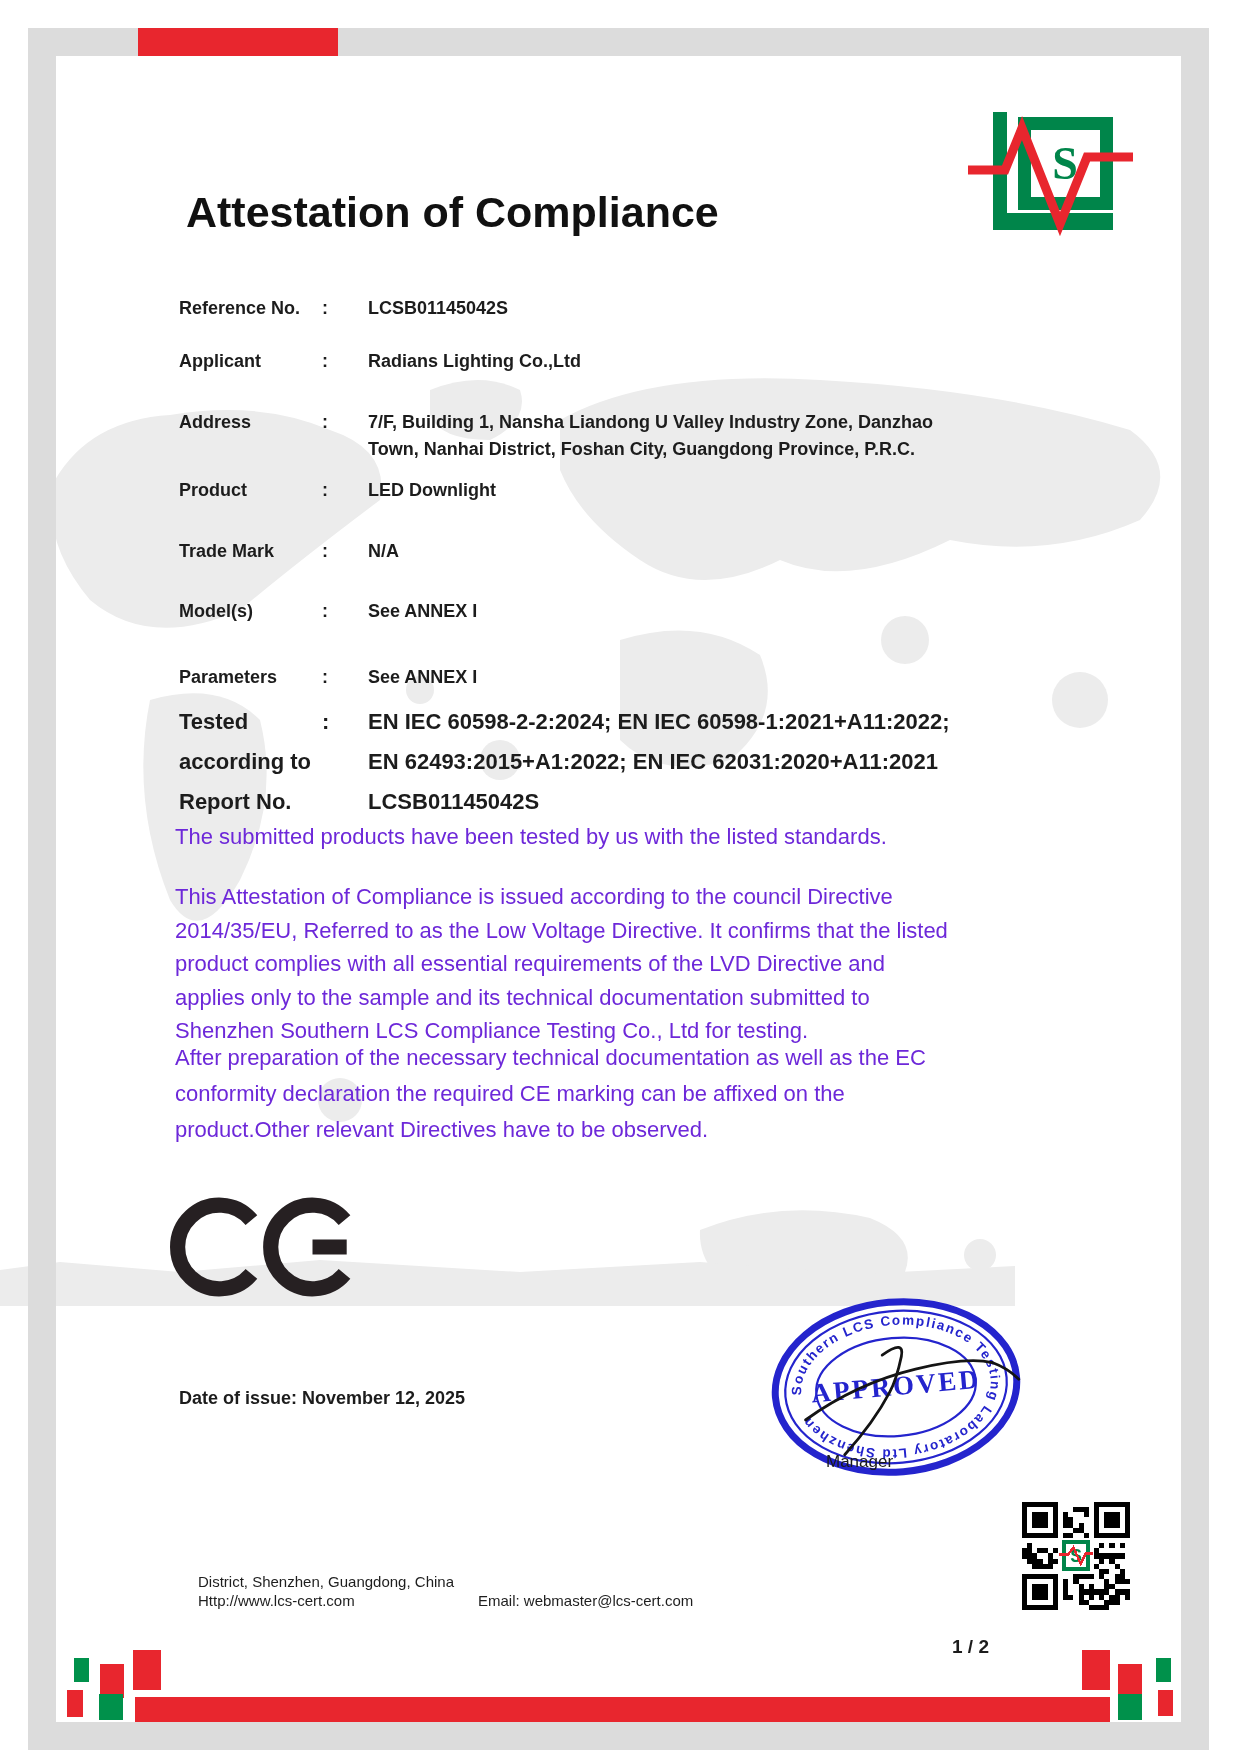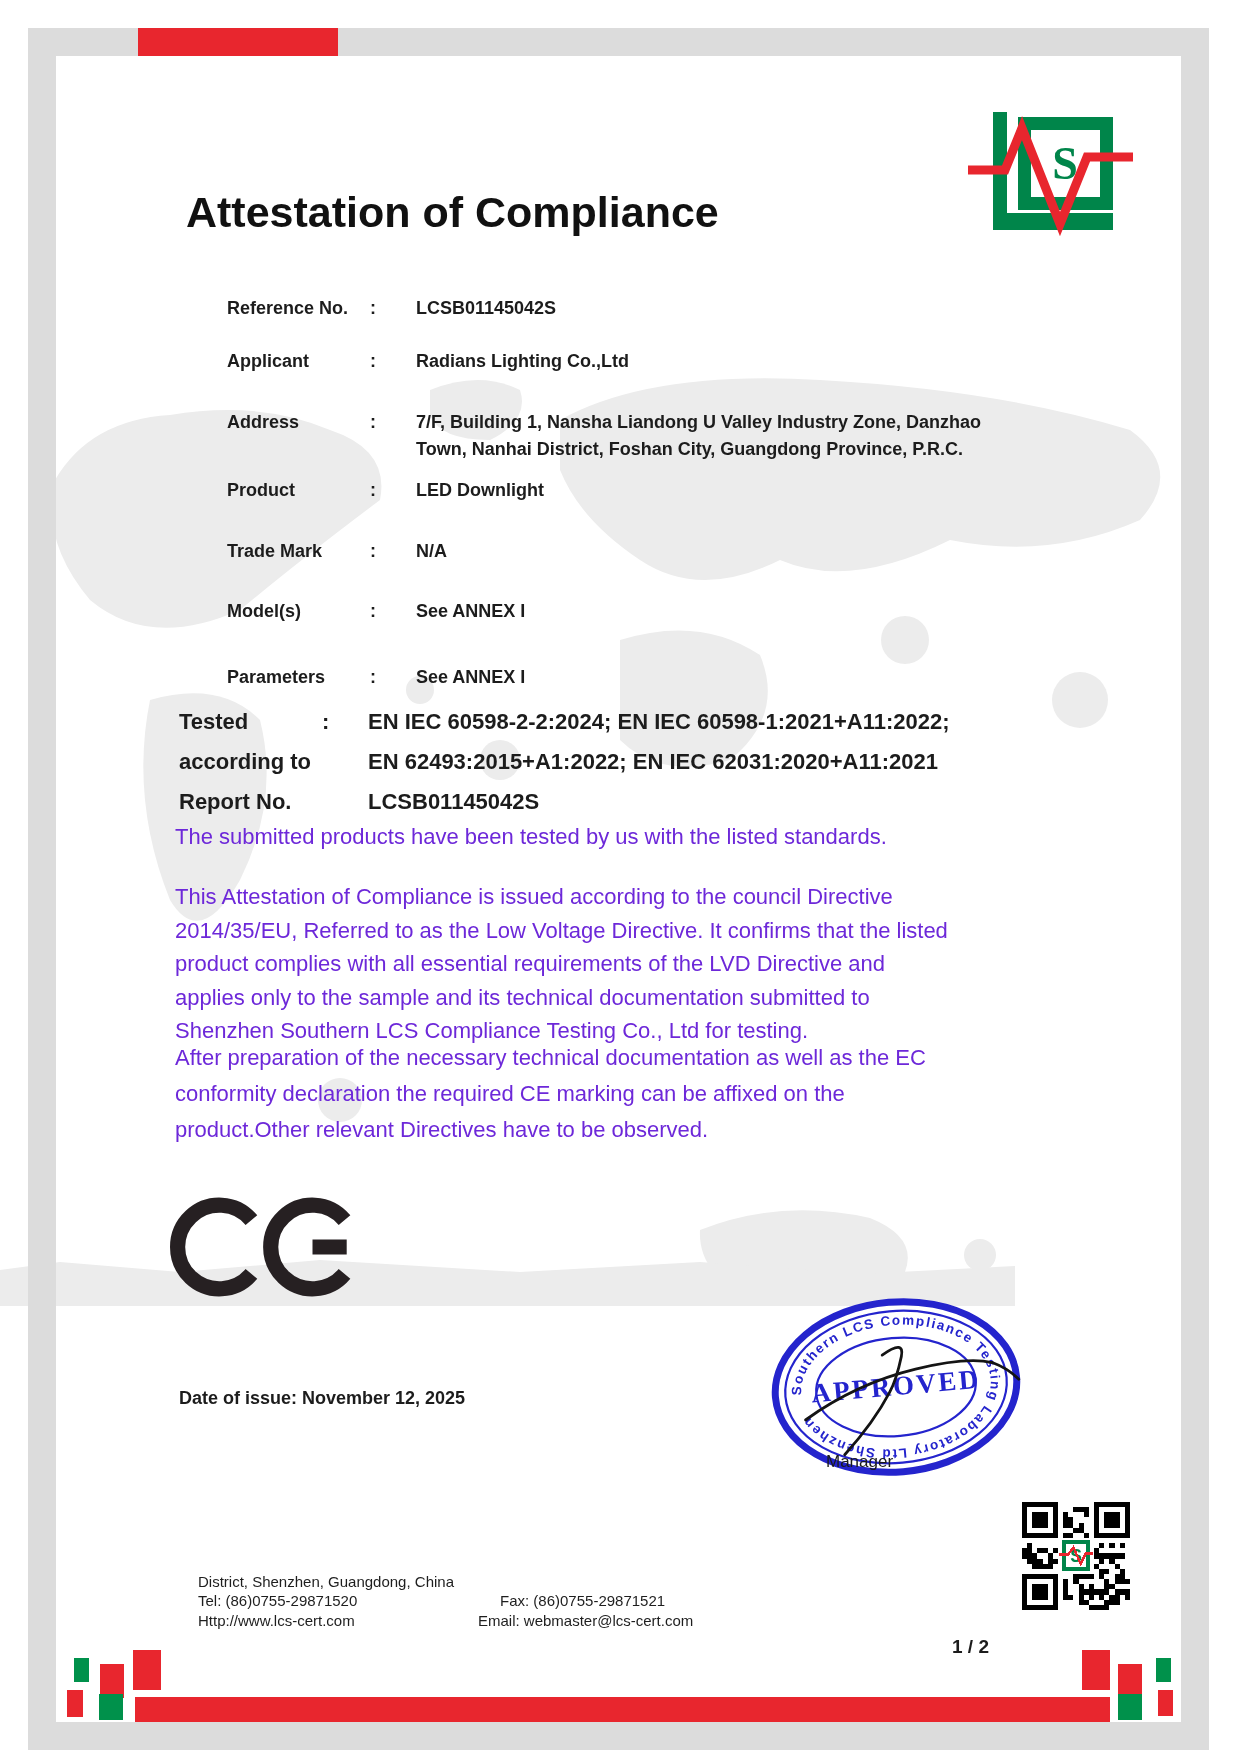--- a/index.html
+++ b/index.html
@@ -12,21 +12,21 @@
   .frame-right{left:1181px;top:28px;width:28px;height:1722px;}
   .frame-bottom{left:28px;top:1722px;width:1181px;height:28px;}
   .frame-red-segment{position:absolute;left:138px;top:28px;width:200px;height:28px;background:#e8262e;}
   
   .map{position:absolute;left:0;top:0;width:1241px;height:1754px;pointer-events:none;}
   
   .logo{position:absolute;left:955px;top:100px;width:190px;height:140px;}
   
   .title{position:absolute;left:186px;top:188px;font-size:43px;font-weight:bold;color:#111;white-space:nowrap;}
   
-  .frow{position:absolute;left:179px;display:flex;font-size:18px;font-weight:bold;line-height:27px;margin-left:48px;}
+  .frow{position:absolute;left:179px;display:flex;font-size:18px;font-weight:bold;line-height:27px;}
   .frow .lbl{width:143px;flex:none;}
   .frow .sep{width:46px;flex:none;}
   .frow .val{width:592px;}
   .r0{top:295px}.r1{top:348px}.r2{top:409px}.r3{top:477px}.r4{top:538px}.r5{top:598px}.r6{top:664px}
   .tested{position:absolute;left:179px;top:702px;display:flex;font-size:22px;font-weight:bold;line-height:40px;}
   .tested .lblcol{width:143px;flex:none;}
   .tested .sepcol{width:46px;flex:none;}
   .tested .valcol{width:660px;white-space:nowrap;}
   
   .para{position:absolute;left:175px;width:775px;font-size:22px;line-height:33.5px;color:#6d28d9;}
@@ -286,24 +286,20 @@
       <rect x="7" y="7" width="7" height="7" fill="#ffffff"></rect>
       <rect x="8.2" y="7.8" width="4.6" height="5.2" fill="none" stroke="#00854a" stroke-width="0.9"></rect>
       <text x="10.5" y="11.6" font-size="3.4" font-weight="bold" fill="#00854a" text-anchor="middle" font-family="Liberation Sans, sans-serif">S</text>
       <polyline points="7.2,10.2 9,10.2 10,8.8 11.4,12 12.4,10 13.8,10" fill="none" stroke="#e8262e" stroke-width="0.45"></polyline>
     </g>
   </svg>
 
   <div class="footer">
     <div>District, Shenzhen, Guangdong, China</div>
     <div class="cols">
-      <span class="c1a">Tel: (86)0755-29871520</span>
-      <span>Fax: (86)0755-29871521</span>
-    </div>
-    <div class="cols">
       <span class="c1b">Http://www.lcs-cert.com</span>
       <span>Email: webmaster@lcs-cert.com</span>
     </div>
   </div>
 
   <div class="pagenum">1 / 2</div>
 
   <div class="bar-red-bottom"></div>
   <div>
     <div class="sq green" style="left:74px;top:1658px;width:15px;height:24px;"></div>

